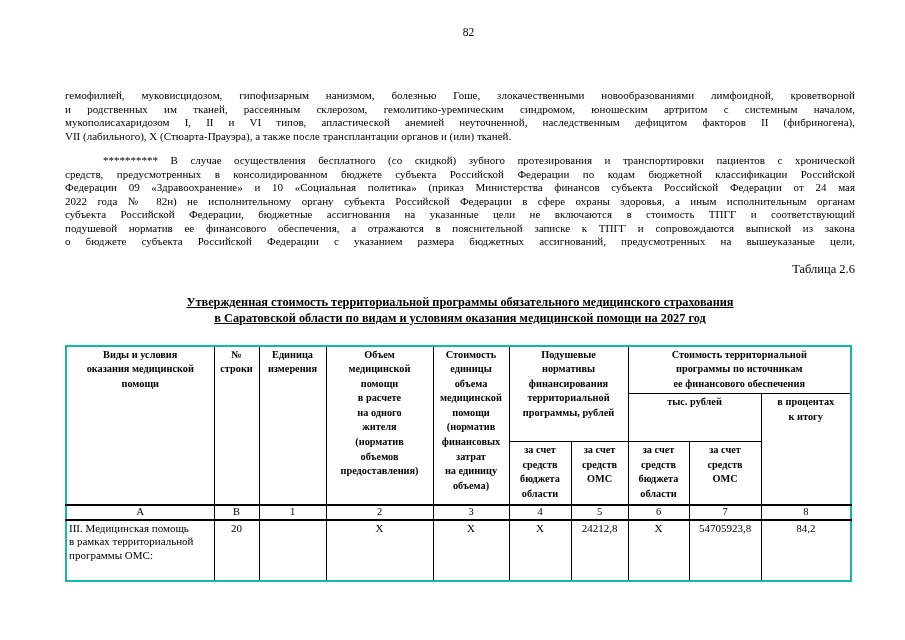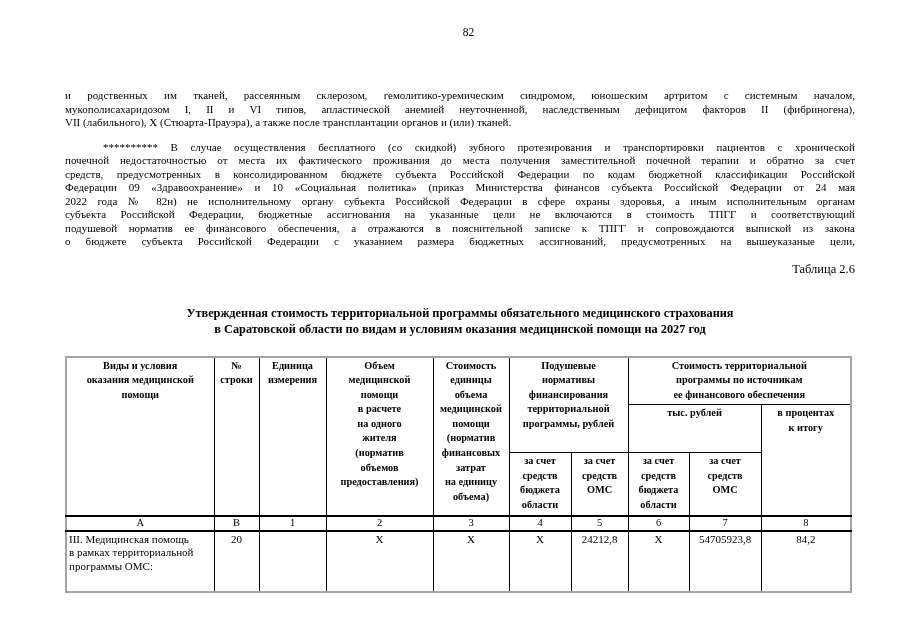--- a/index.html
+++ b/index.html
@@ -26,33 +26,34 @@
   .textblock .line.last { text-align-last:left; }
   .para2 { margin-top:11px; }
   .para2 .line.first { text-indent:38px; }
   .table-label {
     margin-top:13px;
     text-align:right;
     font-size:12.5px;
     line-height:15px;
   }
   .table-title {
-    margin-top:28px;
+    margin-top:17px;
     text-align:center;
     font-weight:bold;
     font-size:12.3px;
     line-height:16px;
     white-space:pre-line;
+    text-decoration:underline;
   }
   table.main {
     margin-top:19px;
     border-collapse:collapse;
     table-layout:fixed;
     width:786px;
-    border:2px solid #a3a3a3;
+    border:2px solid #14b8a6;
   }
   table.main td, table.main th {
     border:1px solid #000;
     padding:1px 2px 2px 2px;
     vertical-align:top;
     text-align:center;
     overflow:hidden;
   }
   table.main th {
     font-weight:bold;
@@ -79,28 +80,28 @@
 </head>
 <body>
 
 <div class="page">
 
   <div class="page-number">82</div>
 
   <div class="content">
 
     <div class="textblock para1">
+        <div class="line first">гемофилией, муковисцидозом, гипофизарным нанизмом, болезнью Гоше, злокачественными новообразованиями лимфоидной, кроветворной</div>
         <div class="line">и родственных им тканей, рассеянным склерозом, гемолитико-уремическим синдромом, юношеским артритом с системным началом,</div>
         <div class="line">мукополисахаридозом I, II и VI типов, апластической анемией неуточненной, наследственным дефицитом факторов II (фибриногена),</div>
         <div class="line last">VII (лабильного), X (Стюарта-Прауэра), а также после трансплантации органов и (или) тканей.</div>
       </div>
 
     <div class="textblock para2">
         <div class="line first">********** В случае осуществления бесплатного (со скидкой) зубного протезирования и транспортировки пациентов с хронической</div>
-        <div class="line">почечной недостаточностью от места их фактического проживания до места получения заместительной почечной терапии и обратно за счет</div>
         <div class="line">средств, предусмотренных в консолидированном бюджете субъекта Российской Федерации по кодам бюджетной классификации Российской</div>
         <div class="line">Федерации 09 «Здравоохранение» и 10 «Социальная политика» (приказ Министерства финансов субъекта Российской Федерации от 24 мая</div>
         <div class="line">2022 года № 82н) не исполнительному органу субъекта Российской Федерации в сфере охраны здоровья, а иным исполнительным органам</div>
         <div class="line">субъекта Российской Федерации, бюджетные ассигнования на указанные цели не включаются в стоимость ТПГГ и соответствующий</div>
         <div class="line">подушевой норматив ее финансового обеспечения, а отражаются в пояснительной записке к ТПГГ и сопровождаются выпиской из закона</div>
         <div class="line">о бюджете субъекта Российской Федерации с указанием размера бюджетных ассигнований, предусмотренных на вышеуказаные цели,</div>
       </div>
 
     <div class="table-label">Таблица 2.6</div>
 

